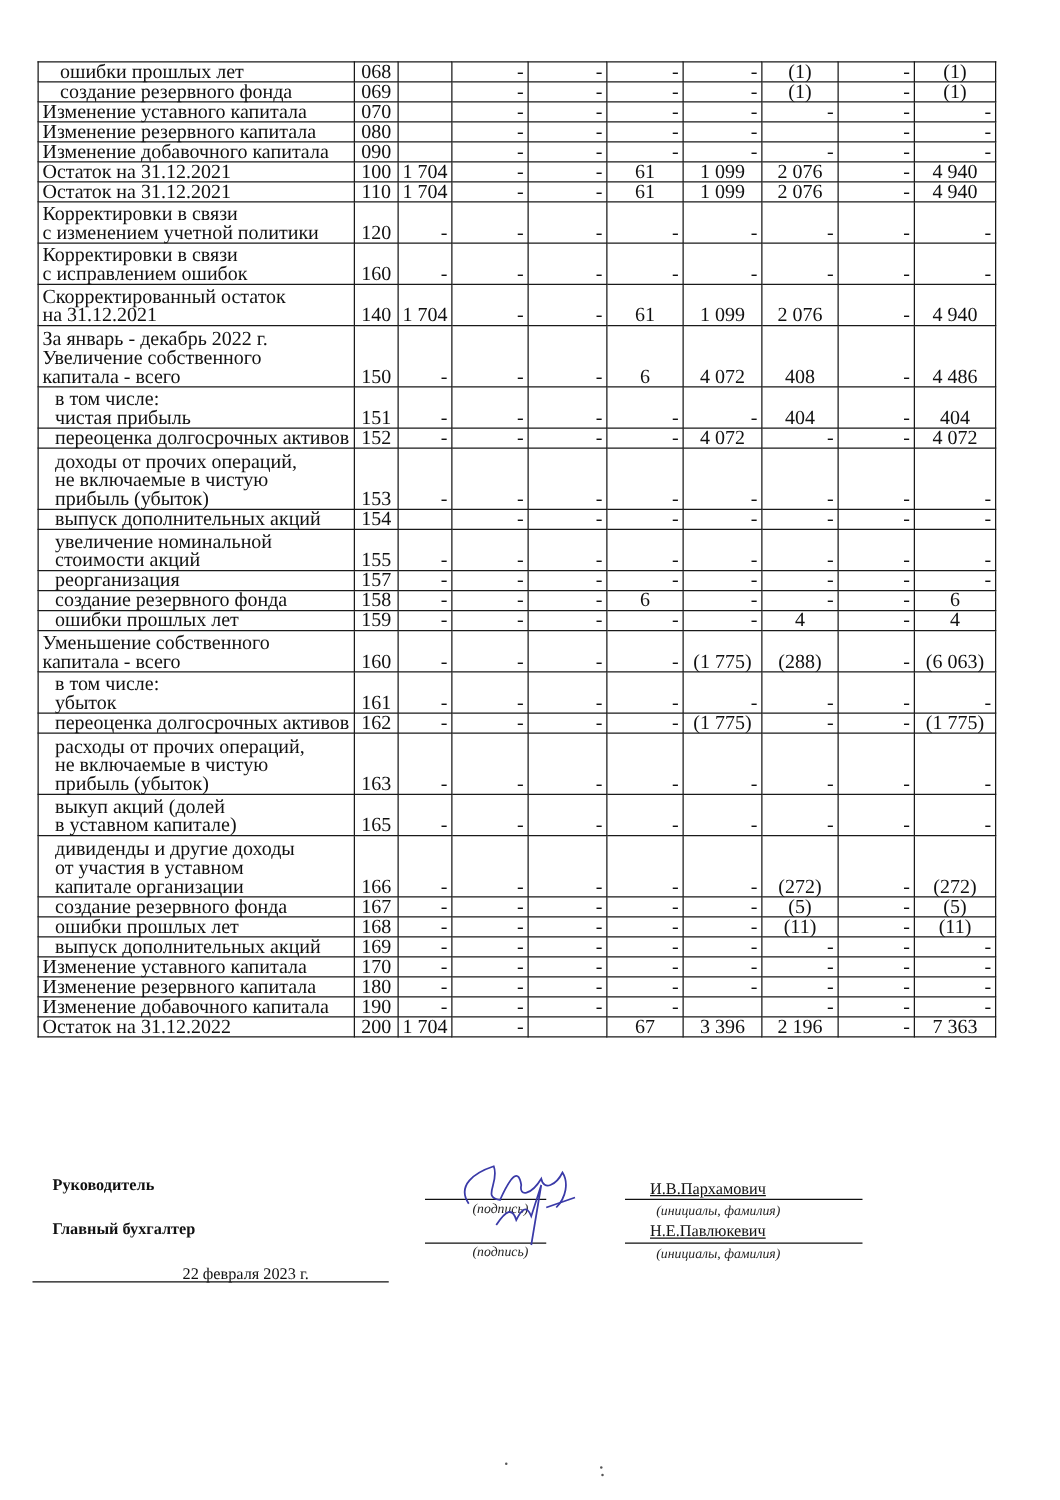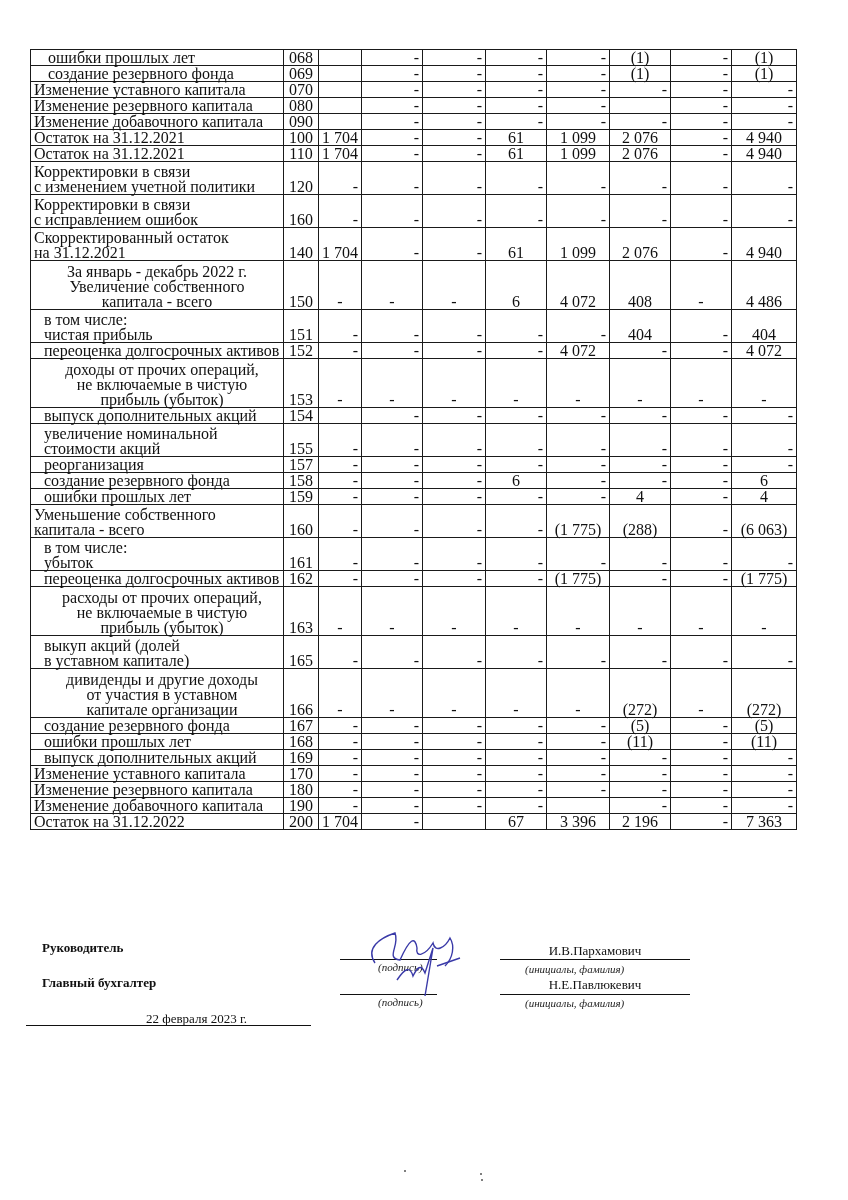--- a/index.html
+++ b/index.html
@@ -17,28 +17,28 @@
     white-space: nowrap;
   }
   td.lbl { width: 246px; text-align: left; white-space: normal !important; }
   td.lbl span { display: block; }
   td.lbl.ind1 span { padding-left: 14px; }
   td.lbl.ind2 span { padding-left: 10px; }
   td.code { width: 28px; text-align: center; }
   td.num { text-align: right; }
   td.c1 { width: 54px; } td.c2 { width: 56px; } td.c3 { width: 54px; }
   td.c4 { width: 56px; } td.c5 { width: 54px; } td.c6 { width: 54px; } td.c7 { width: 58px; }
-  tr.r1 td { height: 15px; } tr.r2 td { height: 32px; } tr.r3 td { height: 48px; text-align: center; }
+  tr.r1 td { height: 15px; } tr.r2 td { height: 32px; } tr.r3 td { height: 48px; }
   td.paren, td.center { text-align: center; }
 
   .sig { position: absolute; font-size: 13px; }
   .sig-label { left: 42px; font-weight: bold; }
   .line { position: absolute; border-top: 1.3px solid #111; }
   .caption { position: absolute; font-size: 11px; font-style: italic; color: #222; }
-  .name { position: absolute; font-size: 13px; text-align: center; width: 150px; }
+  .name { position: absolute; font-size: 13px; text-align: left; width: 150px; text-decoration: underline; }
   .date { position: absolute; left: 110px; top: 1011px; font-size: 13px; margin-left: 36px; }
   .scribble { position: absolute; }
   .dot { position: absolute; width: 2px; height: 2px; background: #555; border-radius: 1px; }
 </style>
 </head>
 <body>
 
 <table class="capital">
   <tbody id="tbody">
       <tr class="r1">

